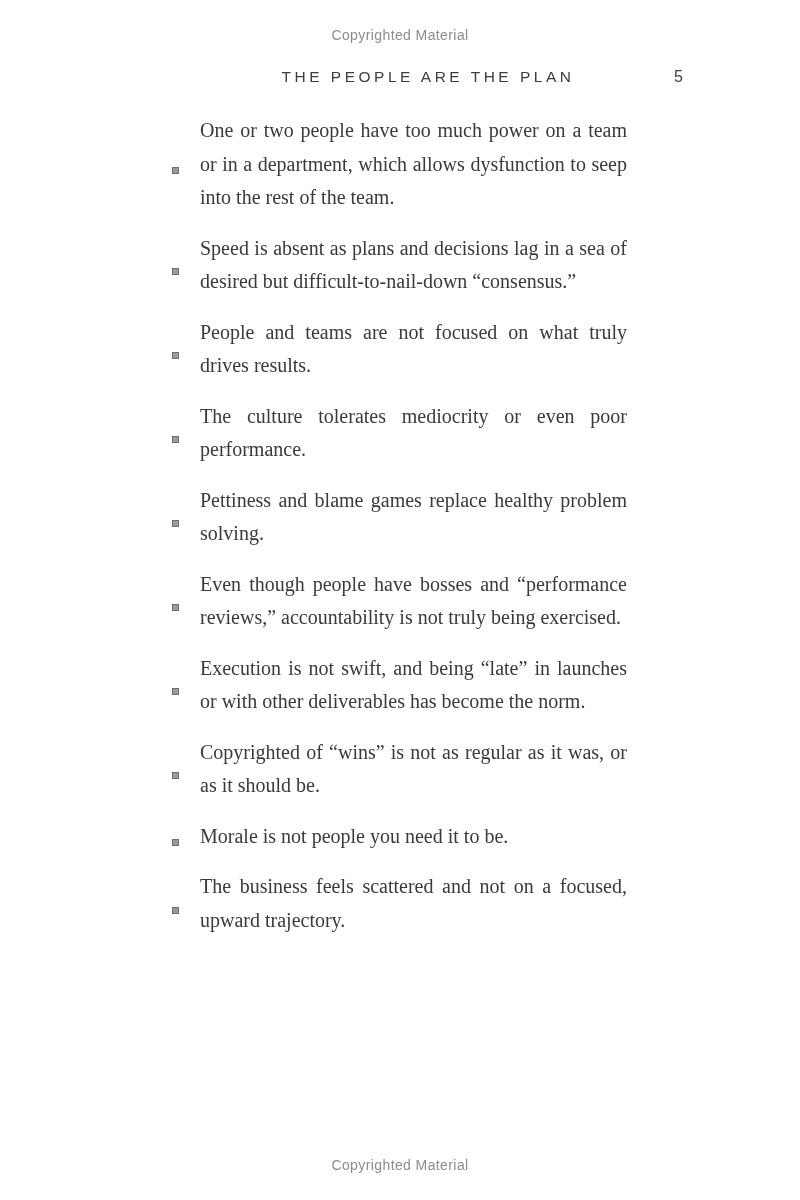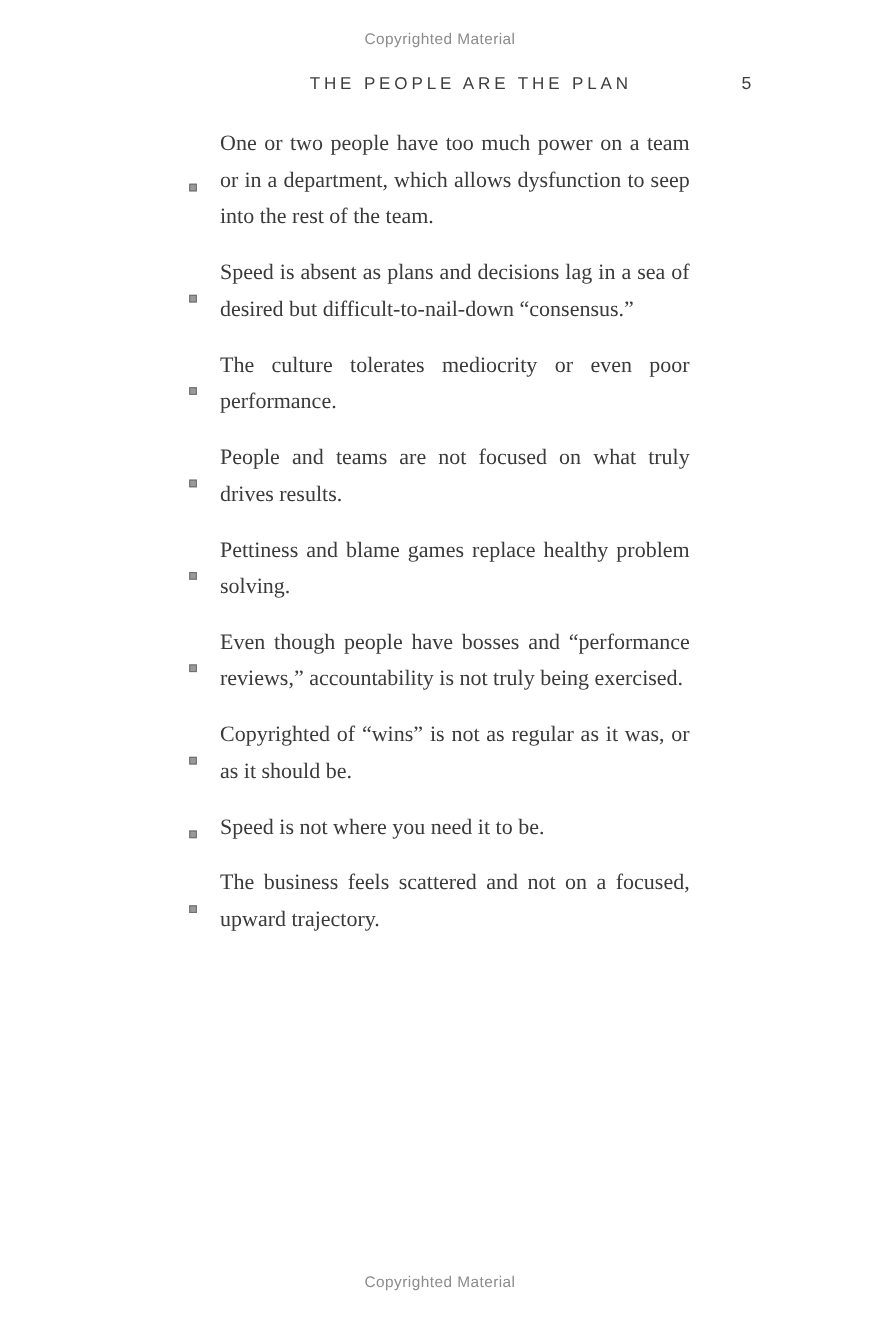--- a/index.html
+++ b/index.html
@@ -110,41 +110,45 @@
     <li>
       <span class="square-bullet"></span>
       <p class="bullet-text">One or two people have too much power on a team or in a department, which allows dysfunction to seep into the rest of the team.</p>
     </li>
     <li>
       <span class="square-bullet"></span>
       <p class="bullet-text">Speed is absent as plans and decisions lag in a sea of desired but difficult-to-nail-down “consensus.”</p>
     </li>
     <li>
       <span class="square-bullet"></span>
-      <p class="bullet-text">The culture tolerates mediocrity or even poor performance.</p>
+      <p class="bullet-text">People and teams are not focused on what truly drives results.</p>
     </li>
     <li>
       <span class="square-bullet"></span>
-      <p class="bullet-text">People and teams are not focused on what truly drives results.</p>
+      <p class="bullet-text">The culture tolerates mediocrity or even poor performance.</p>
     </li>
     <li>
       <span class="square-bullet"></span>
       <p class="bullet-text">Pettiness and blame games replace healthy problem solving.</p>
     </li>
     <li>
       <span class="square-bullet"></span>
       <p class="bullet-text">Even though people have bosses and “performance reviews,” accountability is not truly being exercised.</p>
     </li>
     <li>
       <span class="square-bullet"></span>
+      <p class="bullet-text">Execution is not swift, and being “late” in launches or with other deliverables has become the norm.</p>
+    </li>
+    <li>
+      <span class="square-bullet"></span>
       <p class="bullet-text">Copyrighted of “wins” is not as regular as it was, or as it should be.</p>
     </li>
     <li>
       <span class="square-bullet"></span>
-      <p class="bullet-text">Speed is not where you need it to be.</p>
+      <p class="bullet-text">Morale is not people you need it to be.</p>
     </li>
     <li>
       <span class="square-bullet"></span>
       <p class="bullet-text">The business feels scattered and not on a focused, upward trajectory.</p>
     </li>
   </ul>
 
   <div class="copyright bottom">Copyrighted Material</div>
 
 </div>

